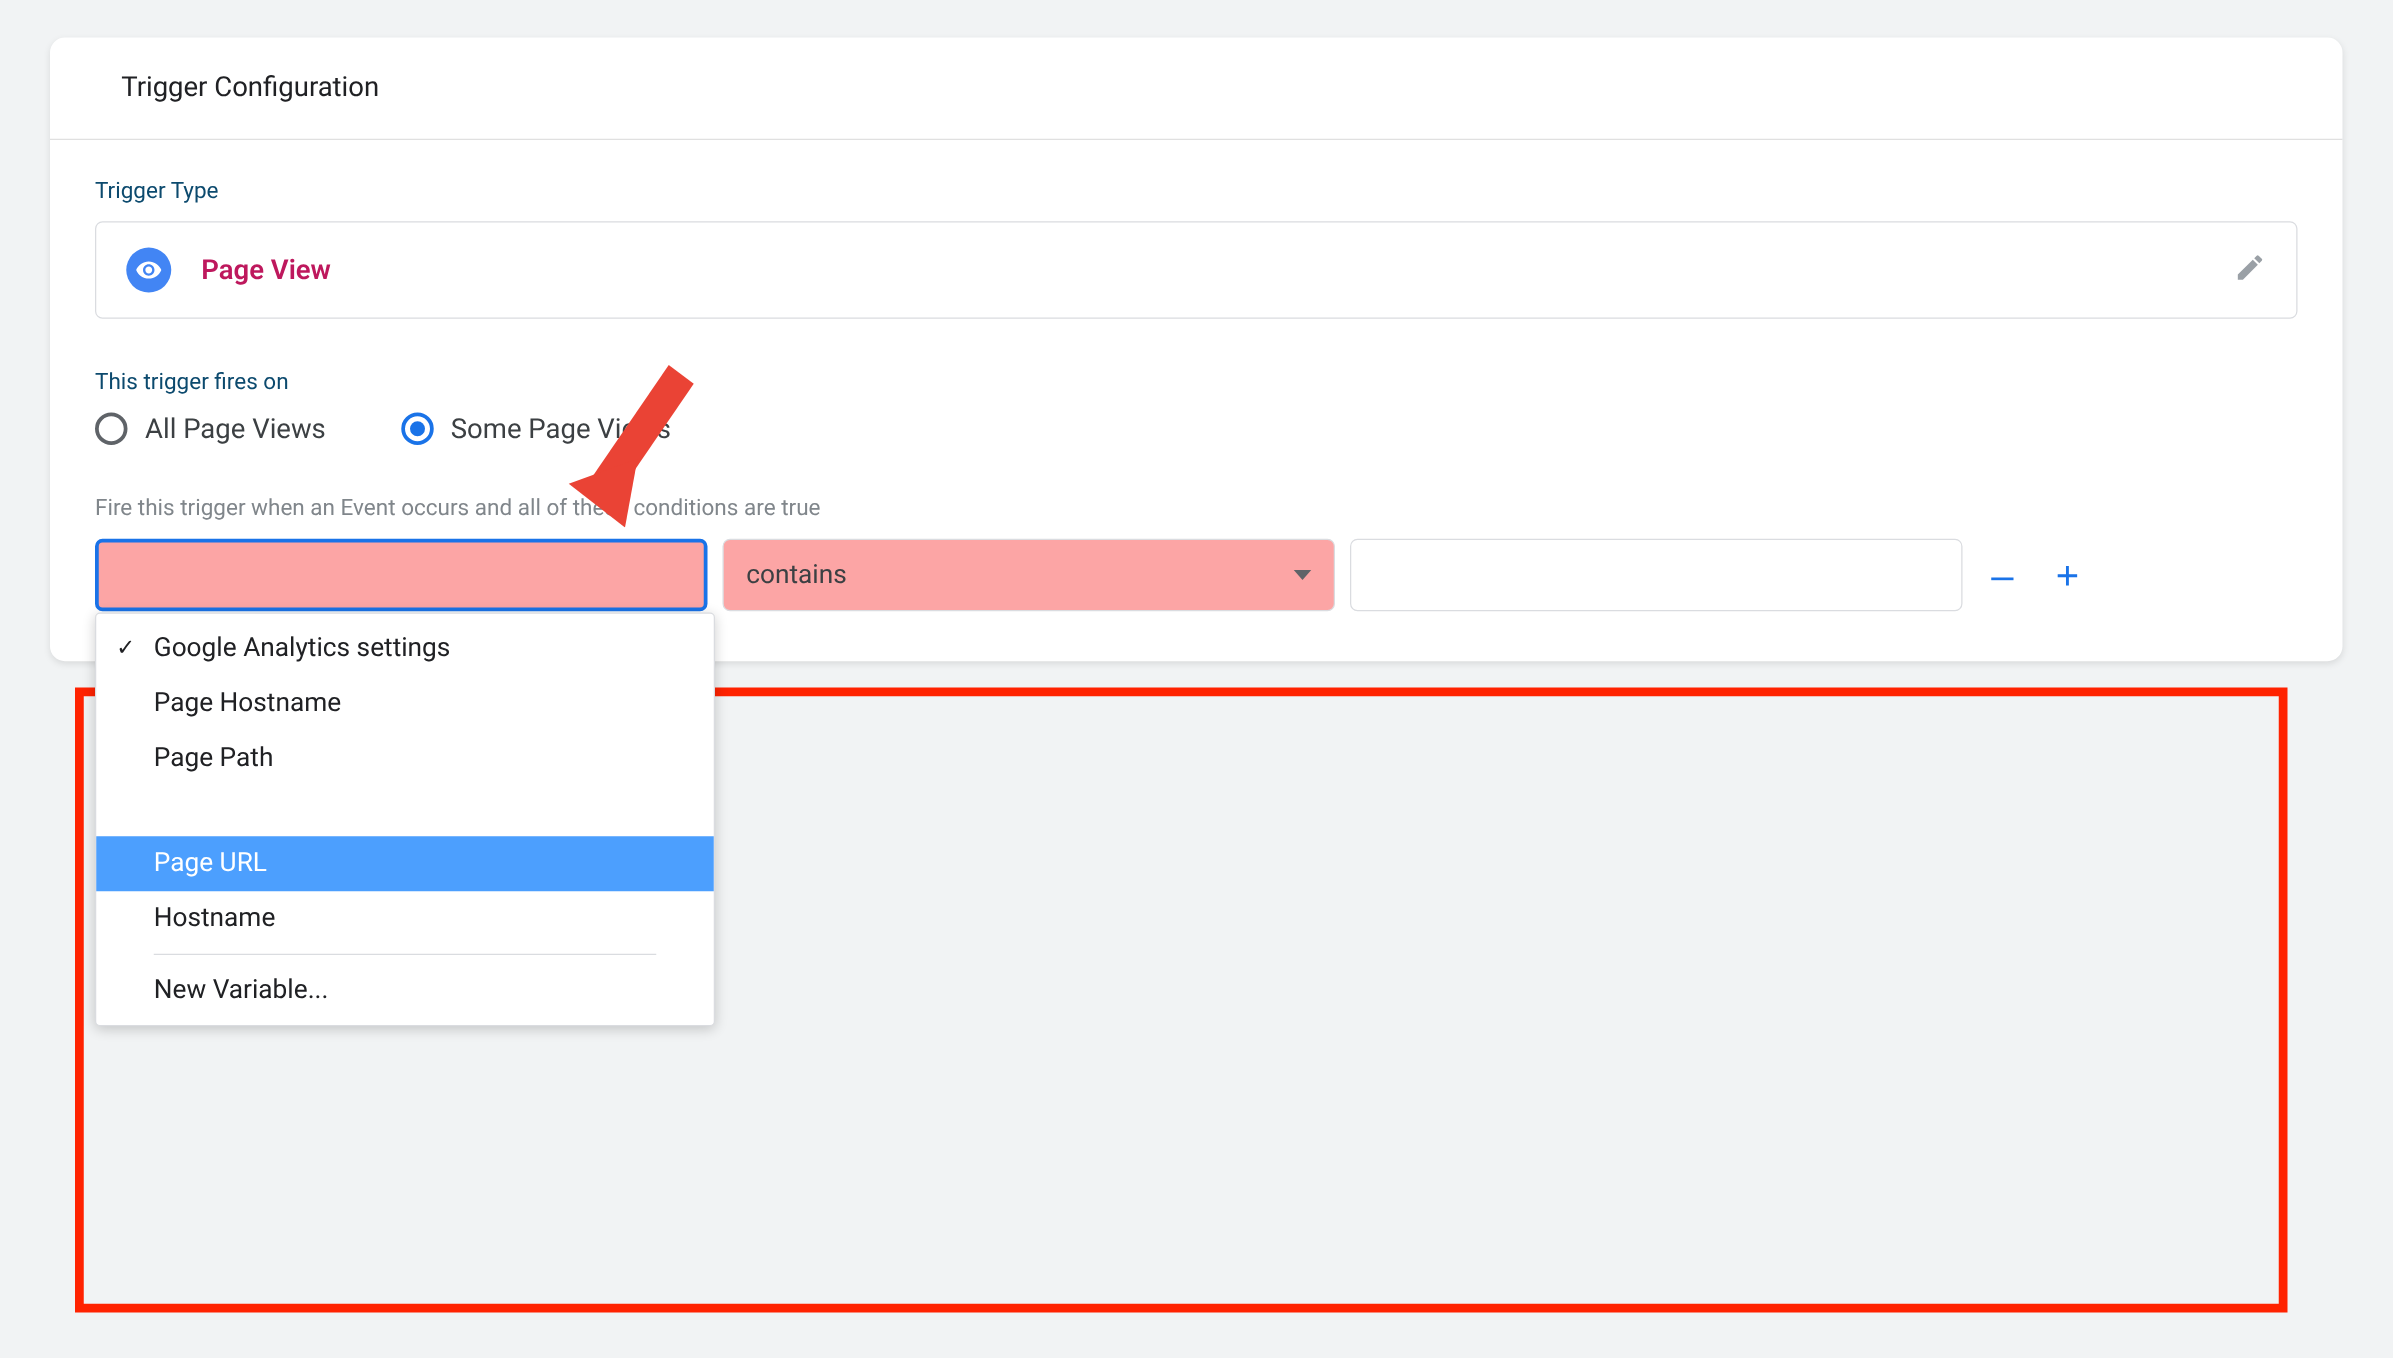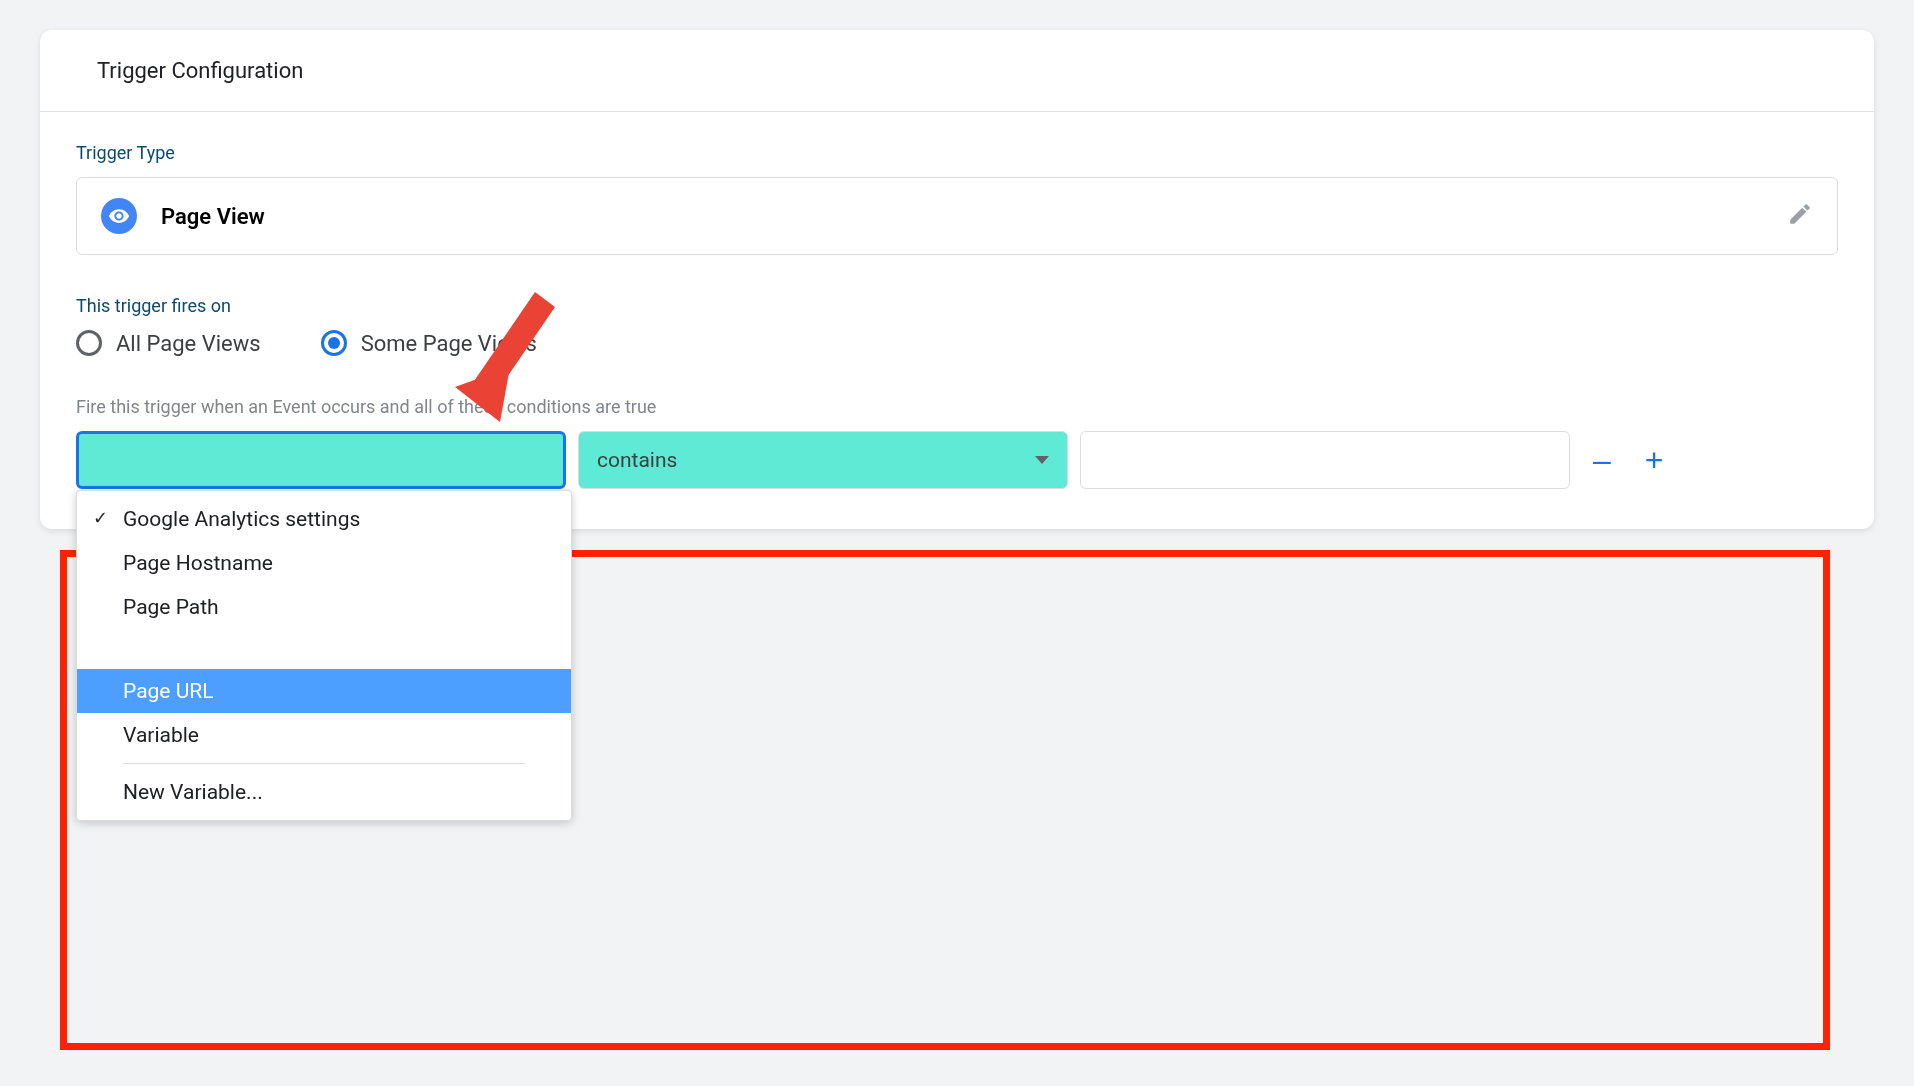--- a/index.html
+++ b/index.html
@@ -58,21 +58,21 @@
     flex-shrink: 0;
   }
   .eye-badge svg {
     width: 22px;
     height: 22px;
     fill: #fff;
   }
   .trigger-type-name {
     font-size: 22px;
     font-weight: 600;
-    color: #000000;
+    color: #be185d;
     flex: 1;
   }
   .edit-icon {
     color: #9aa0a6;
     width: 26px;
     height: 26px;
   }
   .radio-row {
     display: flex;
     align-items: center;
@@ -125,21 +125,21 @@
   .select-box {
     border: 1px solid #dadce0;
     border-radius: 6px;
     height: 58px;
     padding: 0 18px;
     display: flex;
     align-items: center;
     justify-content: space-between;
     font-size: 21px;
     color: #3c4043;
-    background: #5eead4;
+    background: #fca5a5;
     position: relative;
     cursor: pointer;
   }
   .select-box.active {
     border: 3px solid #1a73e8;
   }
   .variable-select {
     width: 490px;
   }
   .operator-select {
@@ -270,21 +270,21 @@
 
     <div class="condition-row">
 
       <div class="select-box variable-select active">
         <span></span>
         <div class="dropdown-menu">
           <div class="dropdown-item checked">Google Analytics settings</div>
           <div class="dropdown-item">Page Hostname</div>
           <div class="dropdown-item">Page Path</div>
           <div class="dropdown-item highlighted">Page URL</div>
-          <div class="dropdown-item">Variable</div>
+          <div class="dropdown-item">Hostname</div>
           <hr class="dropdown-divider">
           <div class="dropdown-item">New Variable...</div>
         </div>
       </div>
 
       <div class="select-box operator-select">
         <span>contains</span>
         <span class="dropdown-arrow"></span>
       </div>
 

